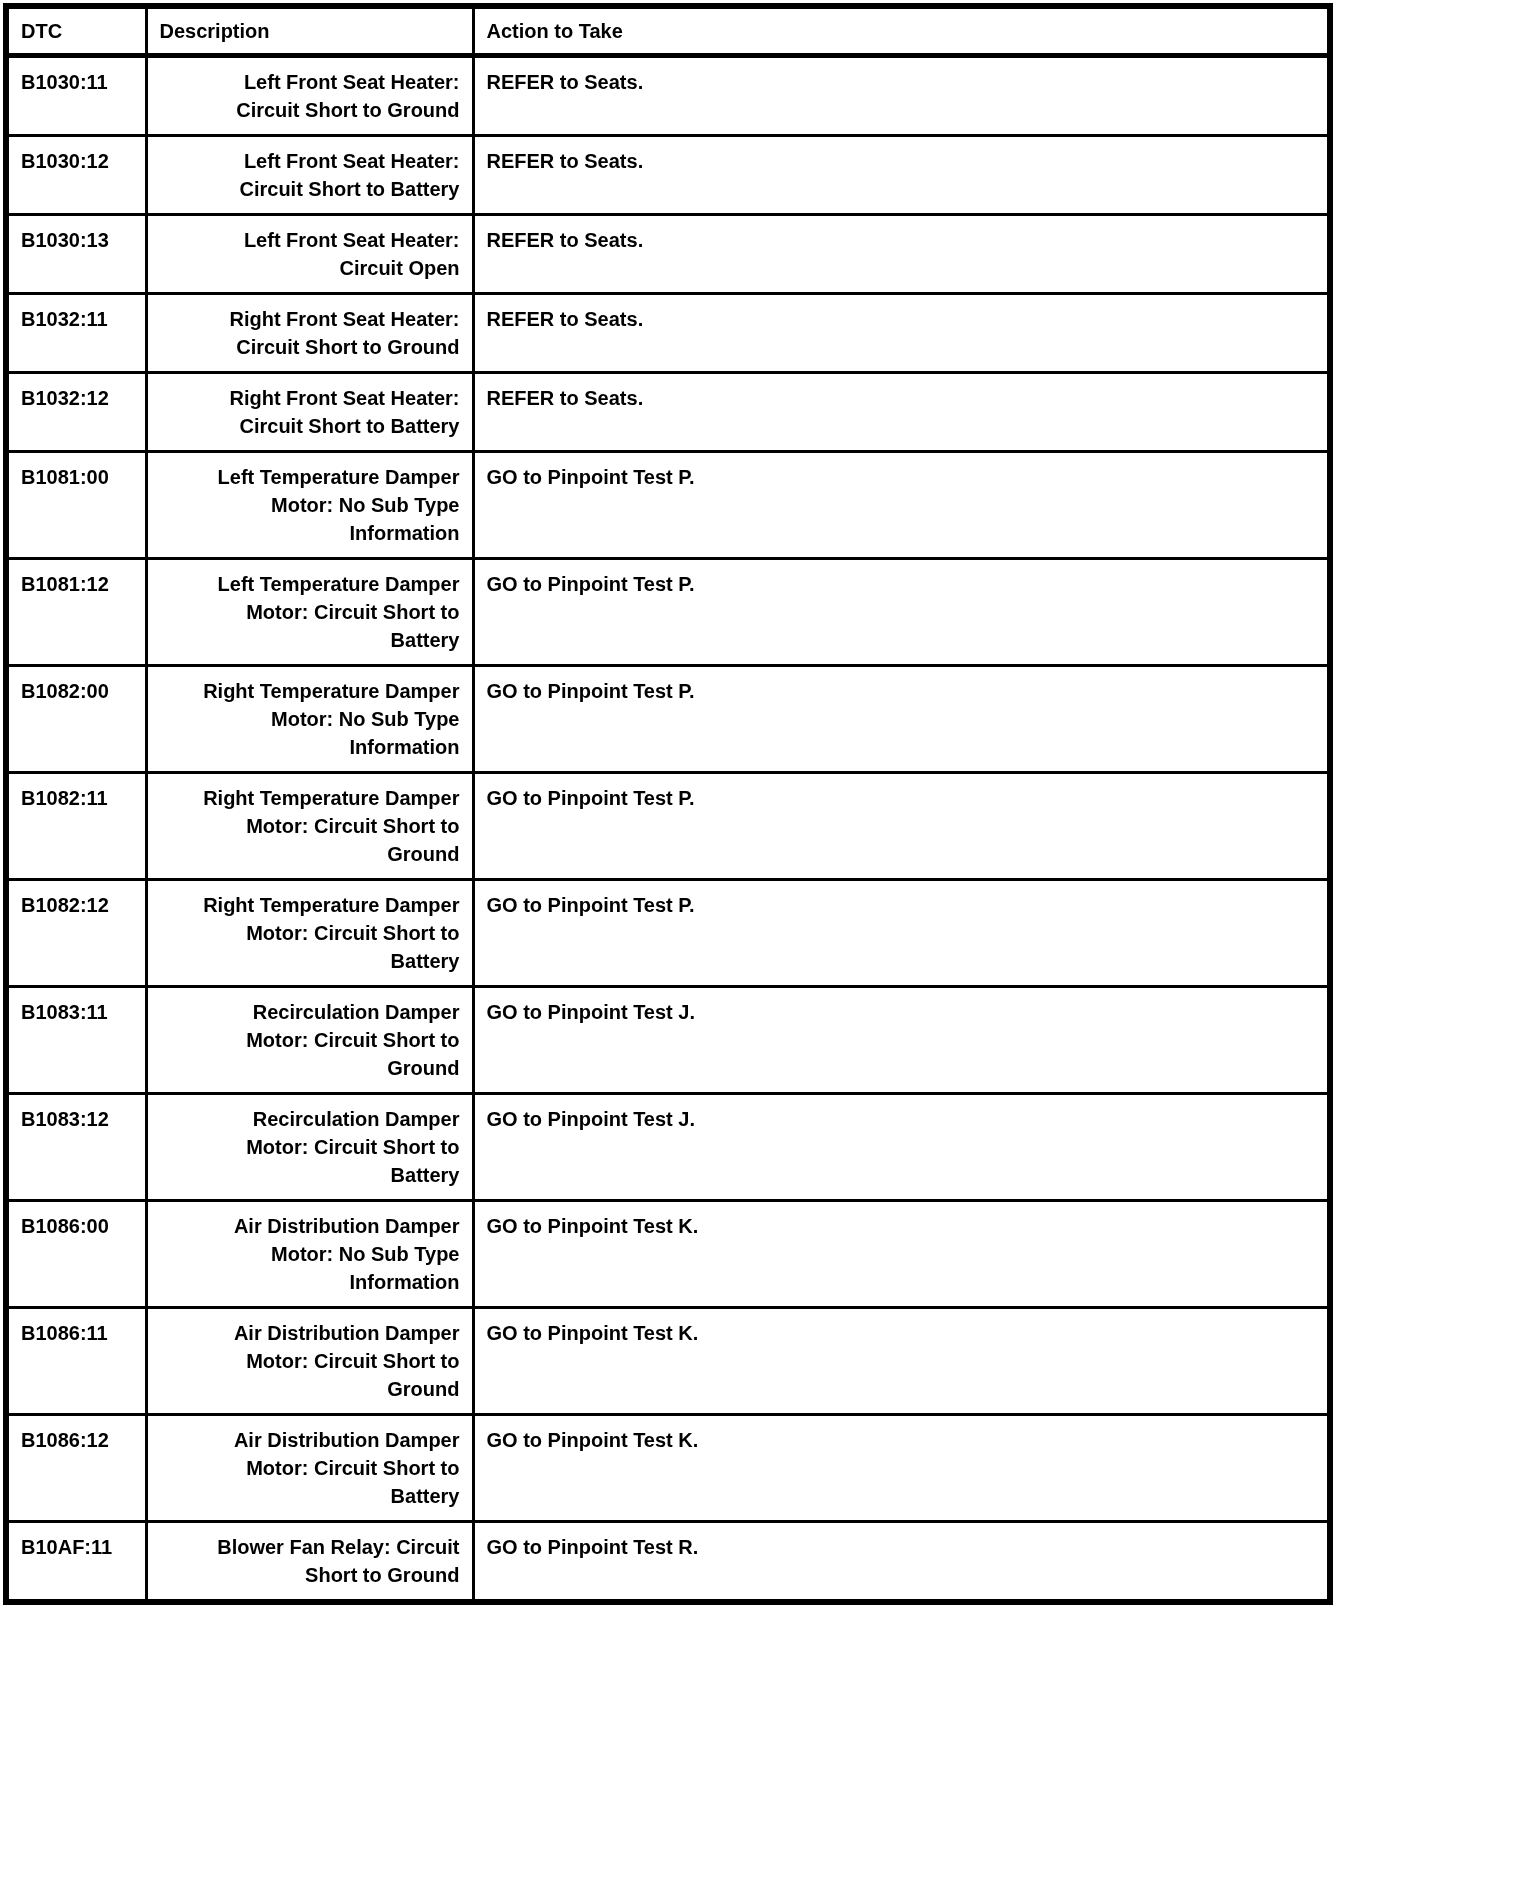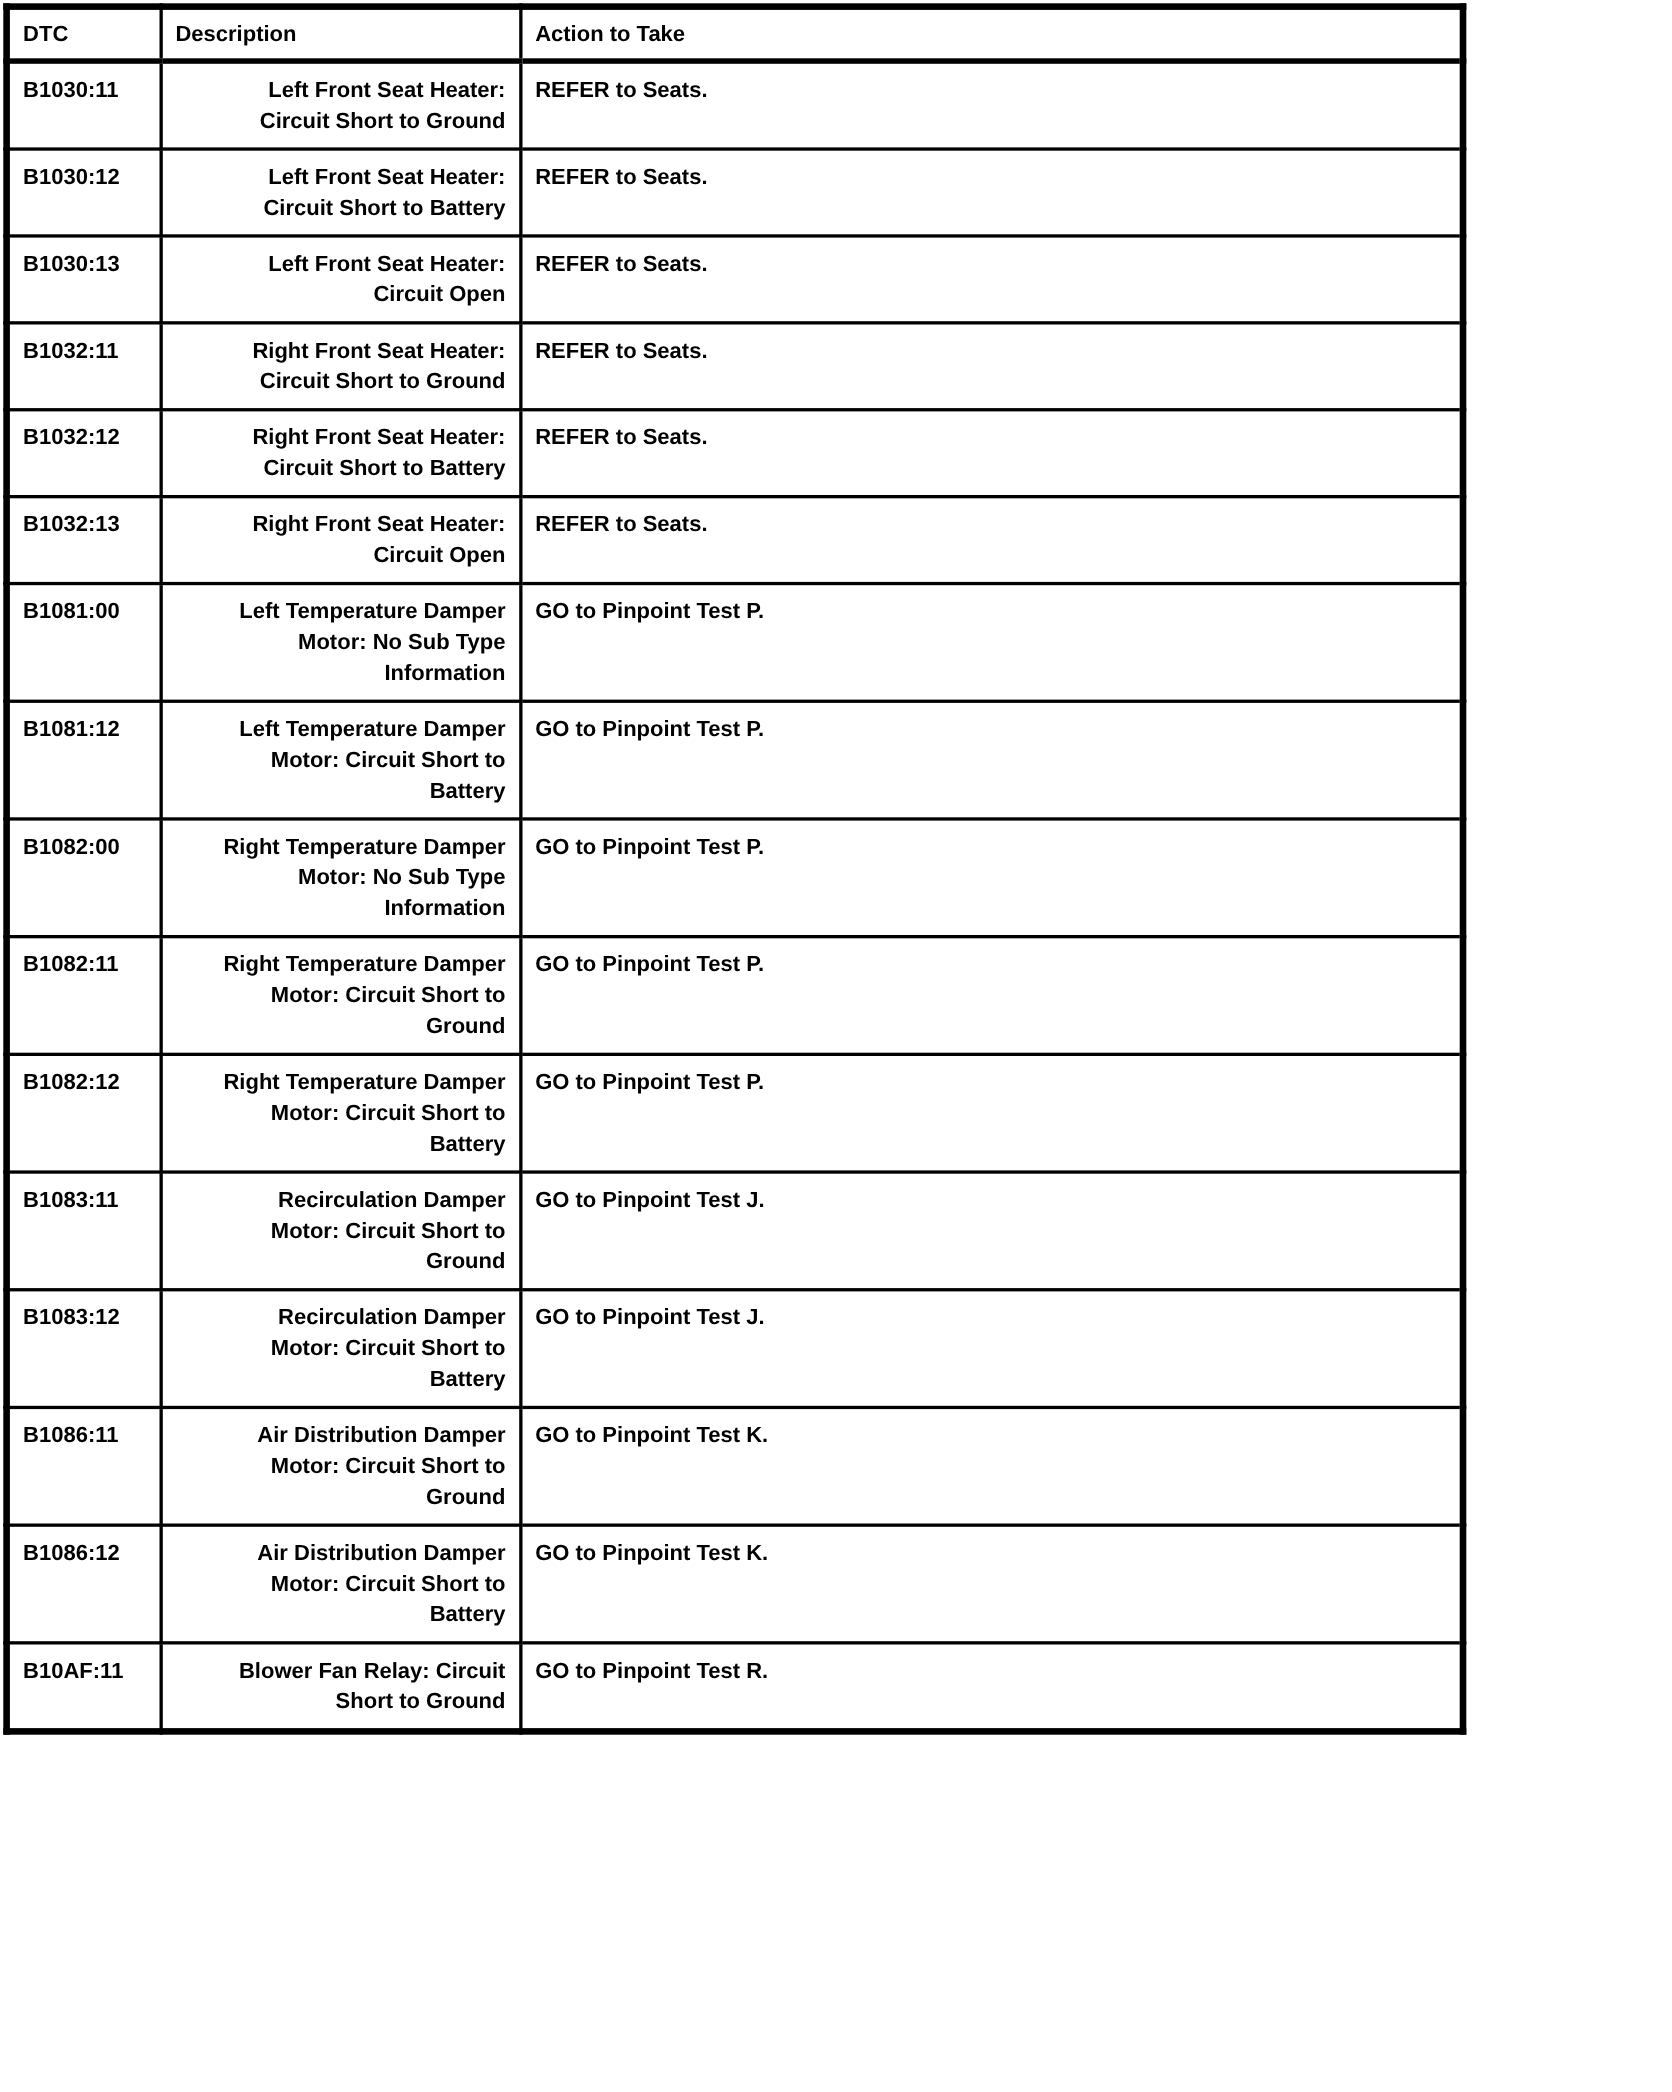--- a/index.html
+++ b/index.html
@@ -91,26 +91,20 @@
 Circuit Short to Ground</td>
     <td class="cell-action">REFER to Seats.</td>
   </tr>
         <tr>
     <td class="cell-dtc">B1032:12</td>
     <td class="cell-desc">Right Front Seat Heater:
 Circuit Short to Battery</td>
     <td class="cell-action">REFER to Seats.</td>
   </tr>
         <tr>
-    <td class="cell-dtc">B1032:13</td>
-    <td class="cell-desc">Right Front Seat Heater:
-Circuit Open</td>
-    <td class="cell-action">REFER to Seats.</td>
-  </tr>
-        <tr>
     <td class="cell-dtc">B1081:00</td>
     <td class="cell-desc">Left Temperature Damper
 Motor: No Sub Type
 Information</td>
     <td class="cell-action">GO to Pinpoint Test P.</td>
   </tr>
         <tr>
     <td class="cell-dtc">B1081:12</td>
     <td class="cell-desc">Left Temperature Damper
 Motor: Circuit Short to
@@ -146,20 +140,27 @@
     <td class="cell-action">GO to Pinpoint Test J.</td>
   </tr>
         <tr>
     <td class="cell-dtc">B1083:12</td>
     <td class="cell-desc">Recirculation Damper
 Motor: Circuit Short to
 Battery</td>
     <td class="cell-action">GO to Pinpoint Test J.</td>
   </tr>
         <tr>
+    <td class="cell-dtc">B1086:00</td>
+    <td class="cell-desc">Air Distribution Damper
+Motor: No Sub Type
+Information</td>
+    <td class="cell-action">GO to Pinpoint Test K.</td>
+  </tr>
+        <tr>
     <td class="cell-dtc">B1086:11</td>
     <td class="cell-desc">Air Distribution Damper
 Motor: Circuit Short to
 Ground</td>
     <td class="cell-action">GO to Pinpoint Test K.</td>
   </tr>
         <tr>
     <td class="cell-dtc">B1086:12</td>
     <td class="cell-desc">Air Distribution Damper
 Motor: Circuit Short to

